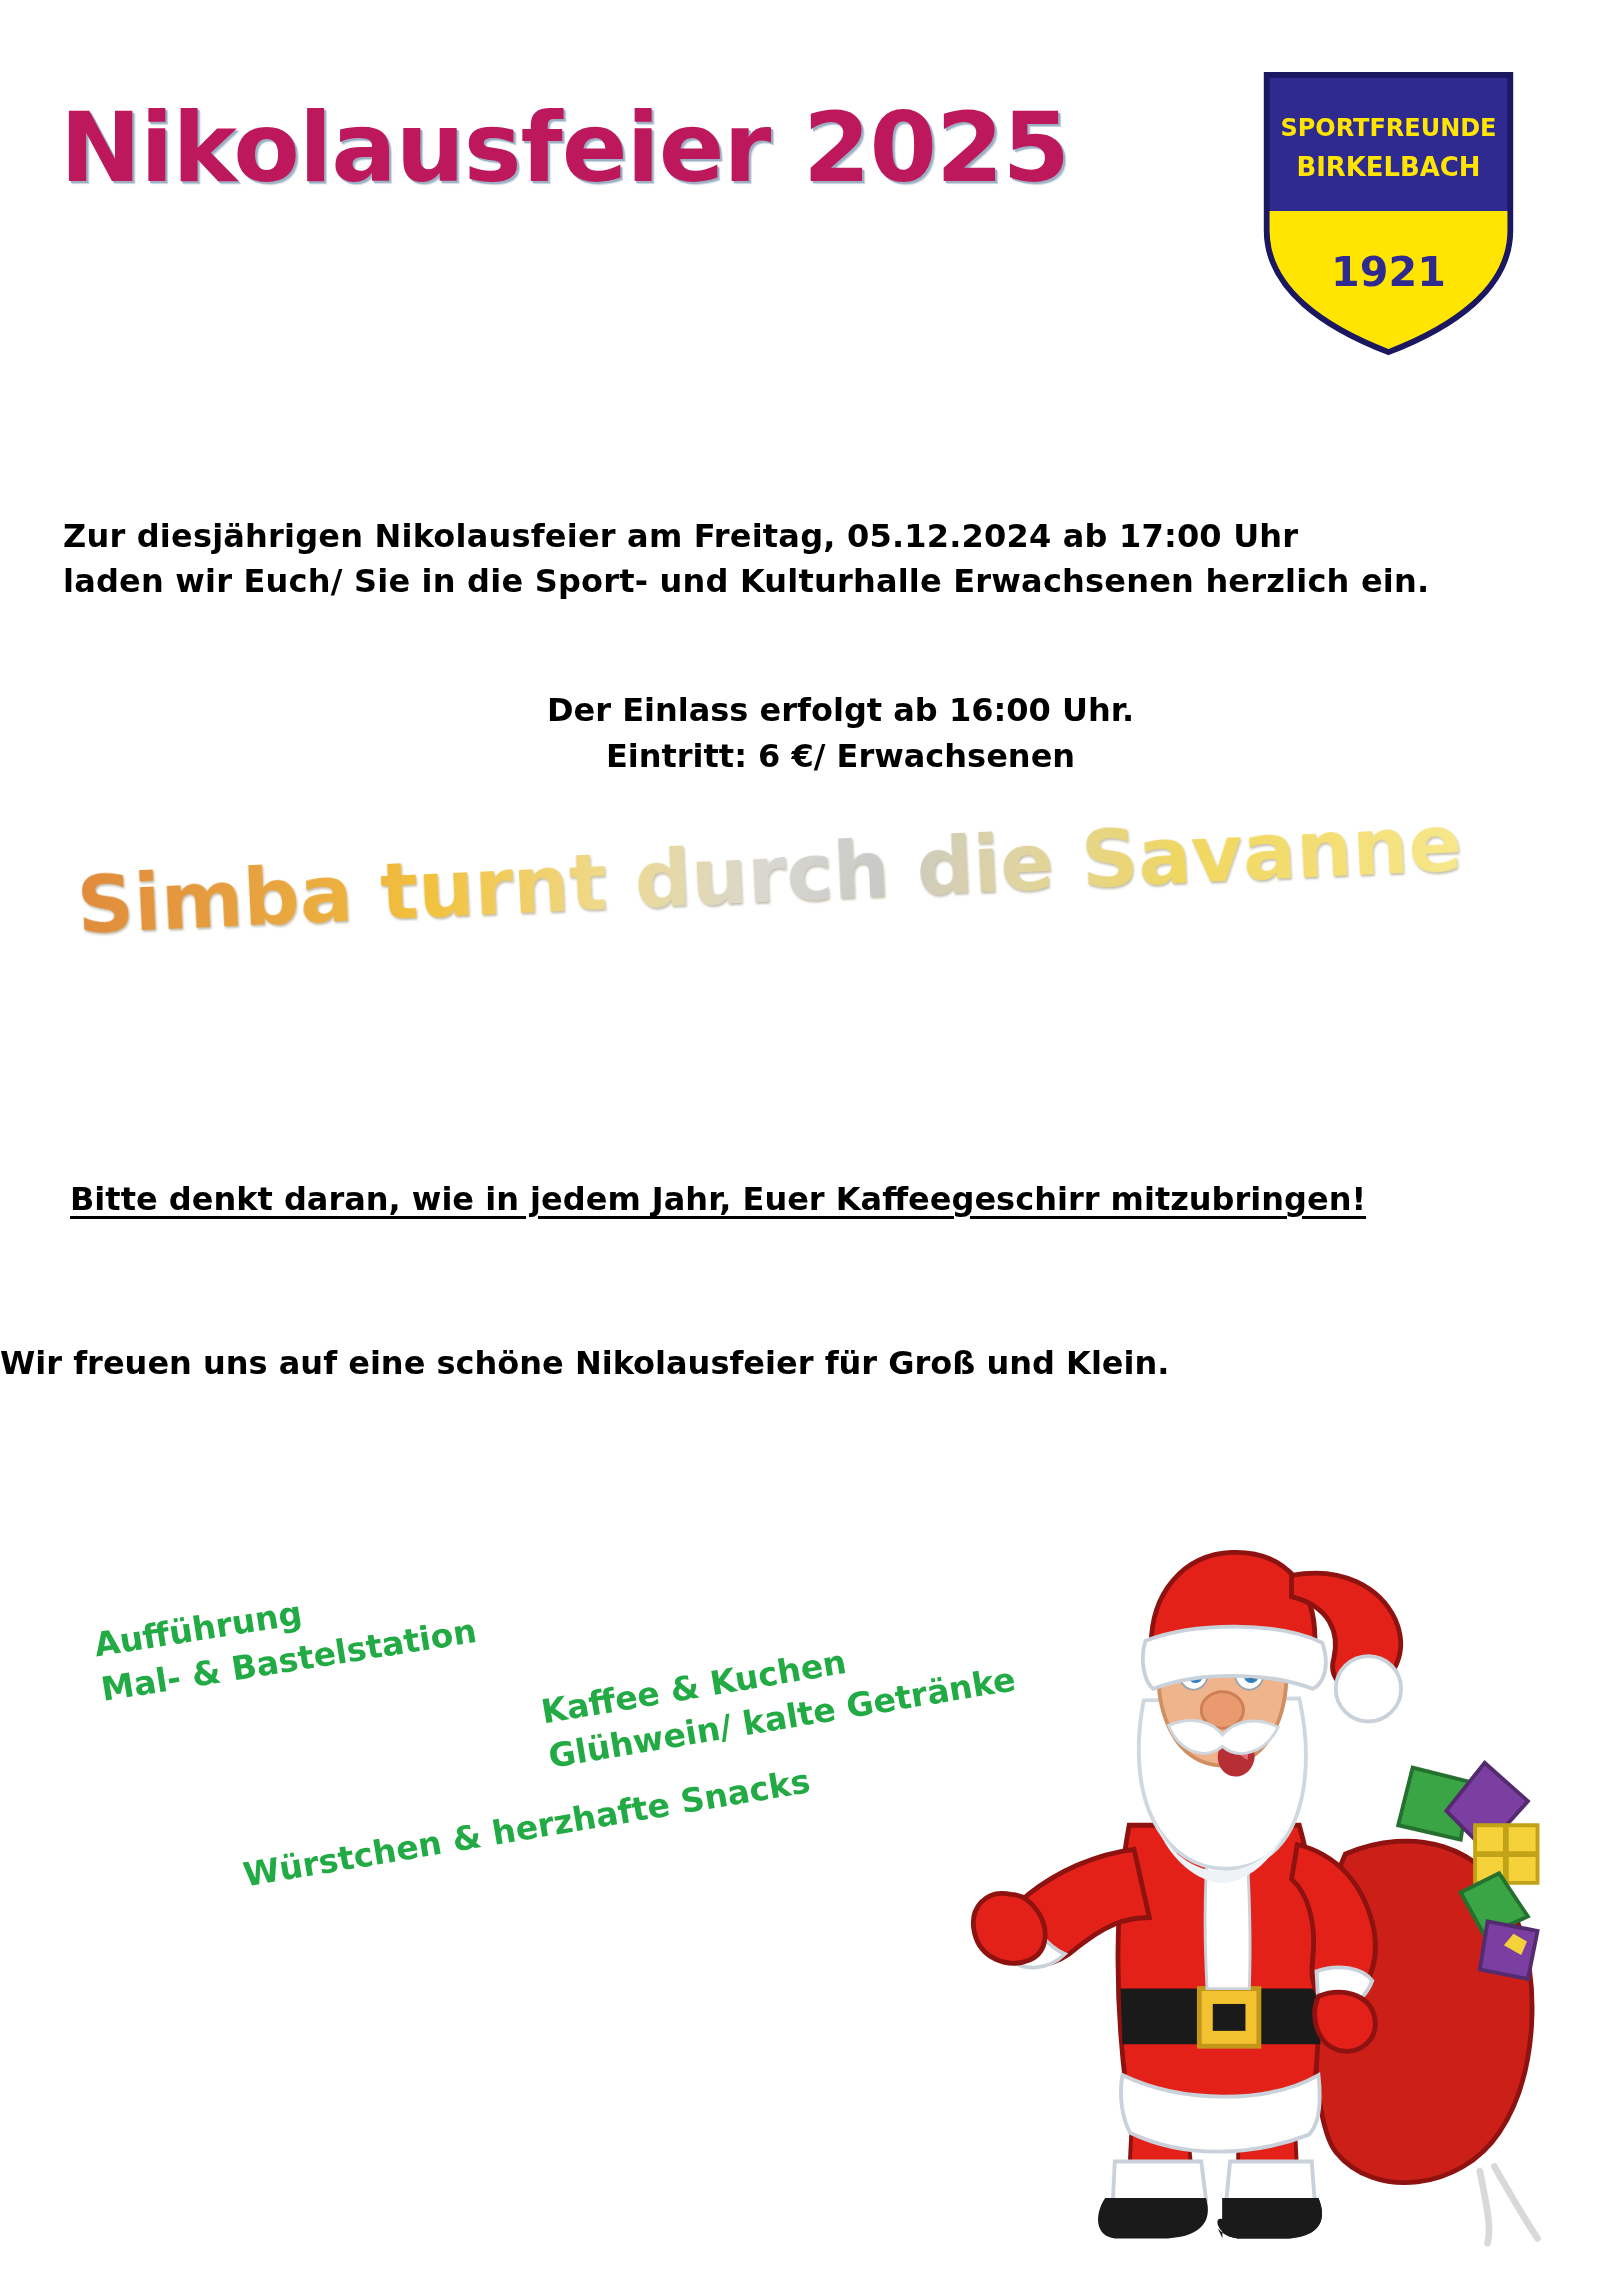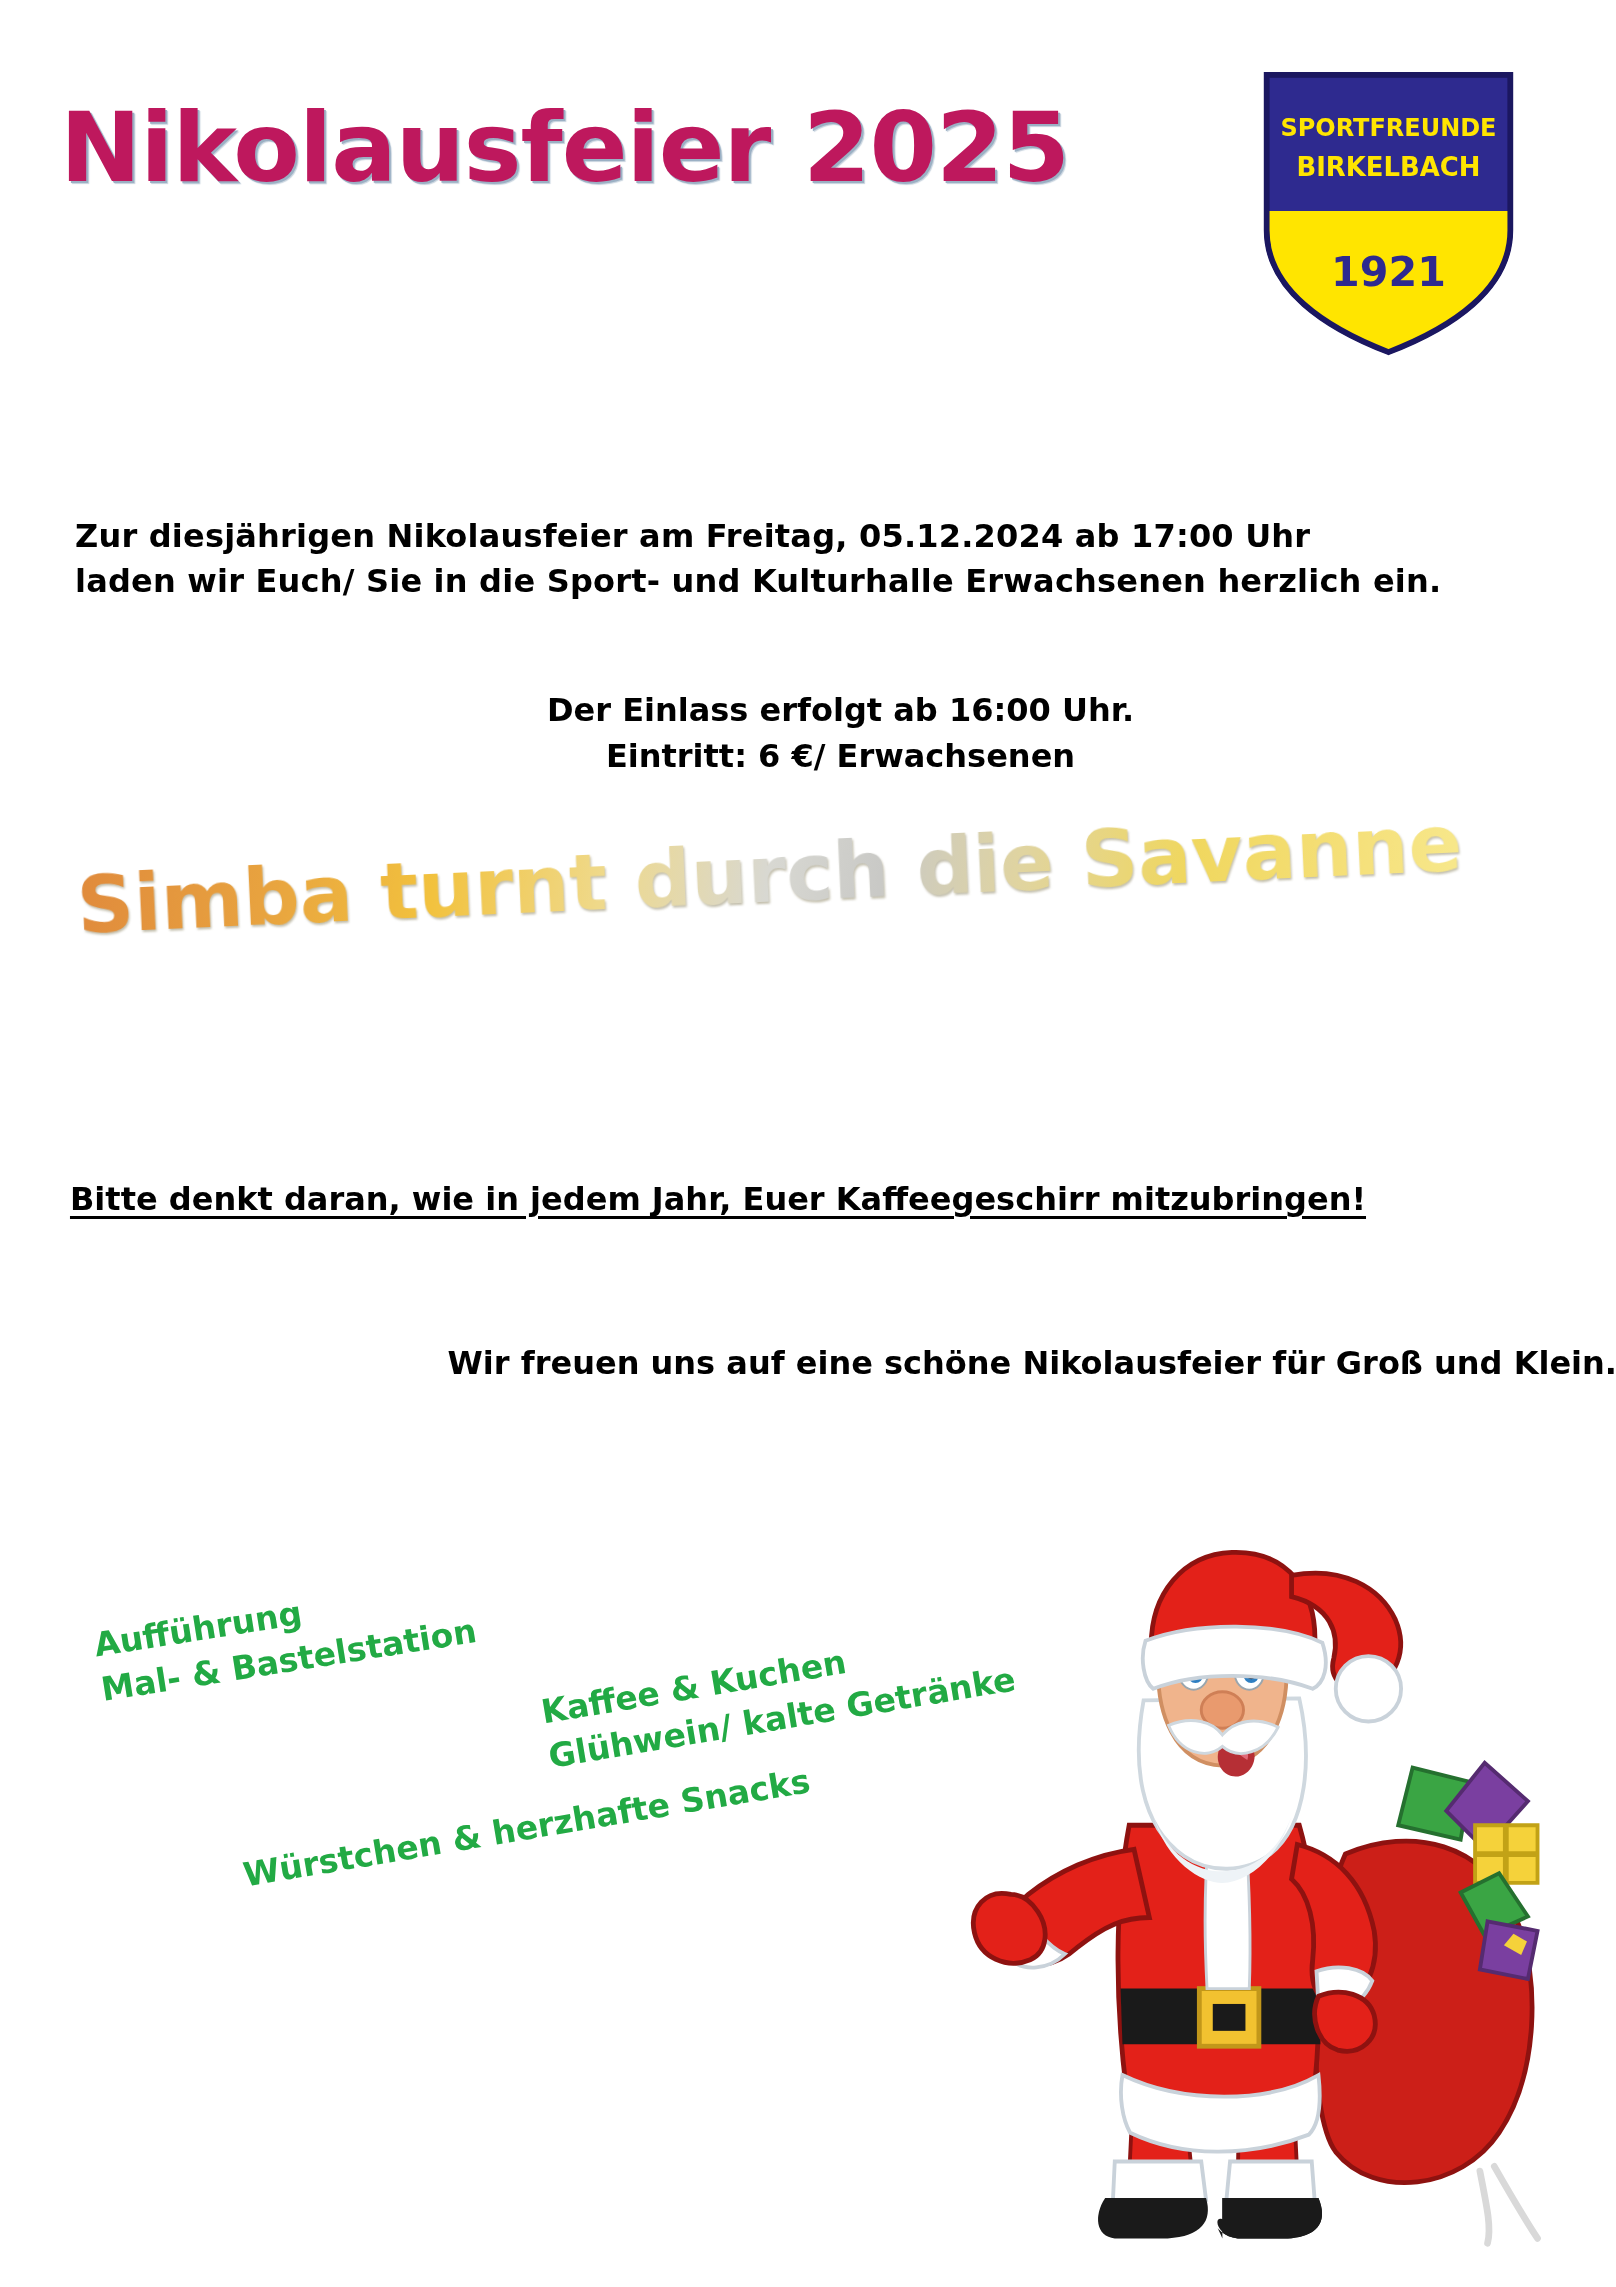--- a/index.html
+++ b/index.html
@@ -43,21 +43,21 @@
     position: absolute;
     left: 63px;
     top: 514px;
     width: 1422px;
     font-size: 32px;
     font-weight: bold;
     color: #000000;
     line-height: 1.42;
     letter-spacing: 0.2px;
   }
-  #intro-block .line { white-space: nowrap; margin-left: 12px; }
+  #intro-block .line { white-space: nowrap; }
 
   
   #entry-block {
     position: absolute;
     left: 0;
     top: 687px;
     width: 1617px;
     text-align: center;
     font-size: 32px;
     font-weight: bold;
@@ -113,21 +113,21 @@
     text-decoration: underline;
     text-underline-offset: 5.8px;
   }
 
   
   #closing-block {
     position: absolute;
     left: 0;
     top: 1340px;
     width: 1617px;
-    text-align: right;
+    text-align: left;
     font-size: 32px;
     font-weight: bold;
     color: #000000;
     line-height: 1.45;
   }
 
   
   .offer {
     position: absolute;
     color: #22aa44;

